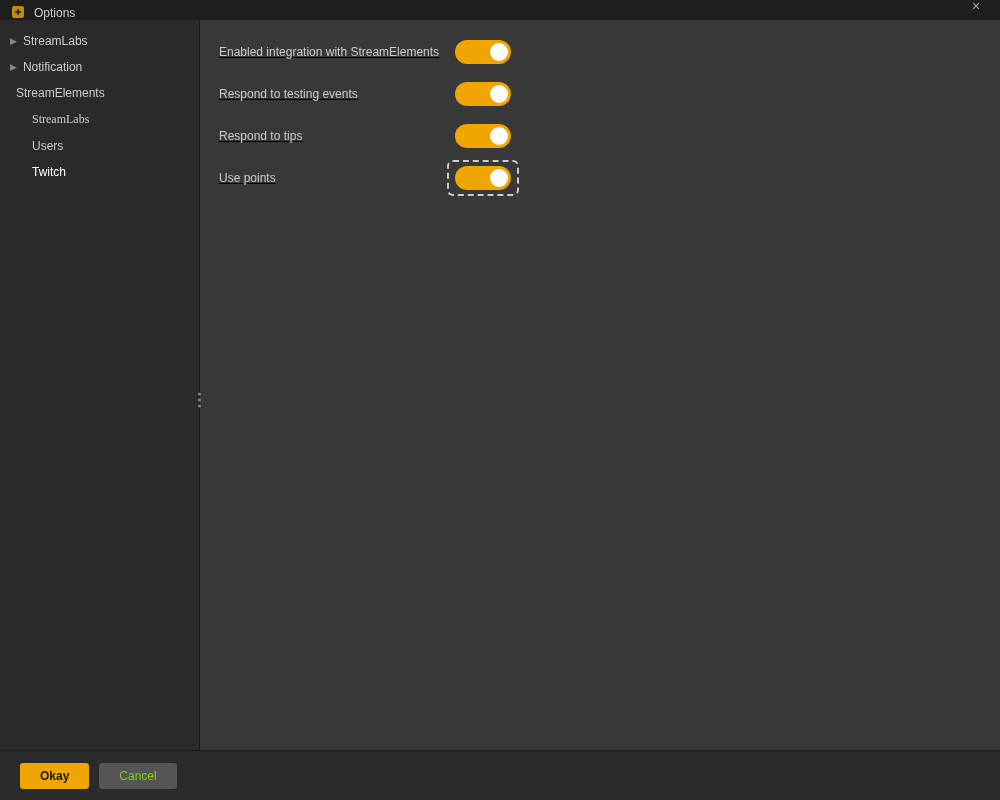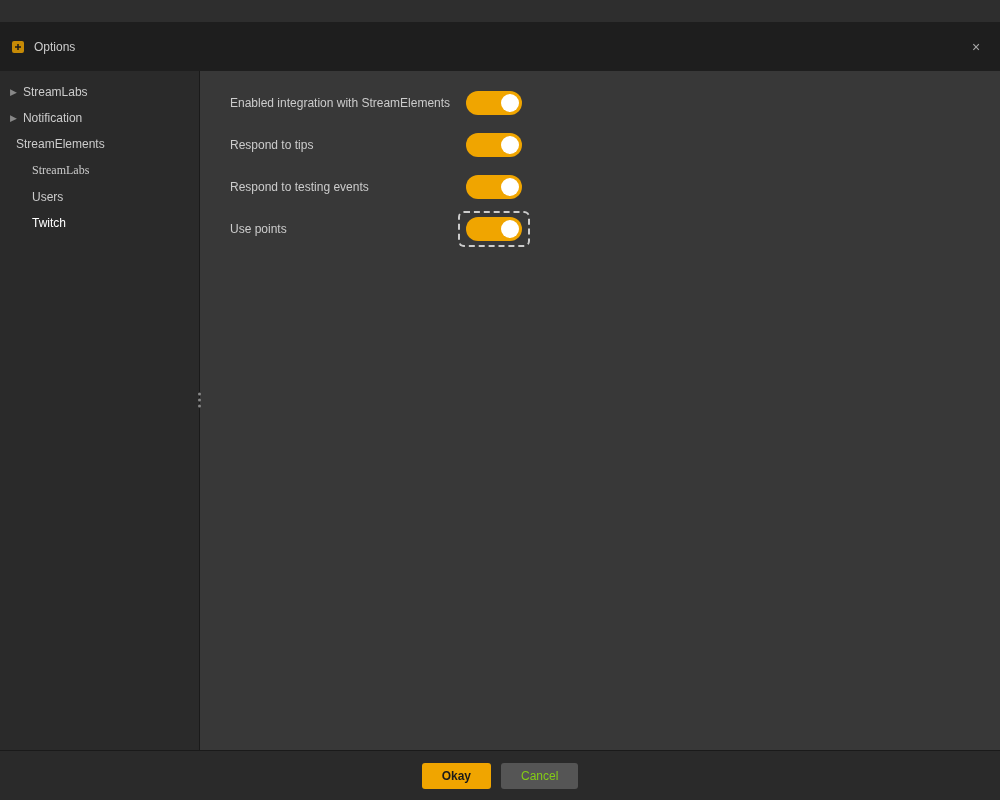--- a/index.html
+++ b/index.html
@@ -17,28 +17,27 @@
     .window {
       width: 1000px;
       height: 800px;
       background: #2e2e2e;
       display: flex;
       flex-direction: column;
       position: relative;
     }
 
     .titlebar {
-      height: 49px;
+      height: 20px;
       background: #1e1e1e;
       display: flex;
-      align-items: center;
+      align-items: flex-end;
       padding: 0 10px;
       flex-shrink: 0;
       position: relative;
-      margin-top: 22px;
     }
 
     .titlebar-icon {
       width: 16px;
       height: 16px;
       margin-right: 8px;
     }
 
     .titlebar-title {
       color: #cccccc;
@@ -92,22 +91,23 @@
     }
 
     .sidebar-item .arrow {
       font-size: 9px;
       color: #888;
     }
 
     .main-panel {
       flex: 1;
       background: #383838;
-      padding: 20px 30px;
-      position: relative;
+      padding: 20px 19px;
+      position: relative;
+      text-decoration: underline;
     }
 
     .settings-row {
       display: flex;
       align-items: center;
       margin-bottom: 18px;
       gap: 16px;
     }
 
     .settings-label {
@@ -159,21 +159,21 @@
       border-radius: 6px;
       pointer-events: none;
     }
 
     .footer {
       height: 50px;
       background: #2a2a2a;
       border-top: 1px solid #1a1a1a;
       display: flex;
       align-items: center;
-      justify-content: center;
+      justify-content: flex-start;
       padding: 0 20px;
       gap: 10px;
       flex-shrink: 0;
     }
 
     .btn {
       padding: 6px 20px;
       border: none;
       border-radius: 3px;
       font-size: 12px;
@@ -269,28 +269,28 @@
     <div class="main-panel">
 
       <div class="settings-row">
         <span class="settings-label">Enabled integration with StreamElements</span>
         <div class="toggle on">
           <div class="toggle-knob"></div>
         </div>
       </div>
 
       <div class="settings-row">
-        <span class="settings-label">Respond to tips</span>
+        <span class="settings-label">Respond to testing events</span>
         <div class="toggle on">
           <div class="toggle-knob"></div>
         </div>
       </div>
 
       <div class="settings-row">
-        <span class="settings-label">Respond to testing events</span>
+        <span class="settings-label">Respond to tips</span>
         <div class="toggle on">
           <div class="toggle-knob"></div>
         </div>
       </div>
 
       <div class="settings-row">
         <span class="settings-label">Use points</span>
         <div class="toggle-highlighted">
           <div class="toggle on">
             <div class="toggle-knob"></div>

